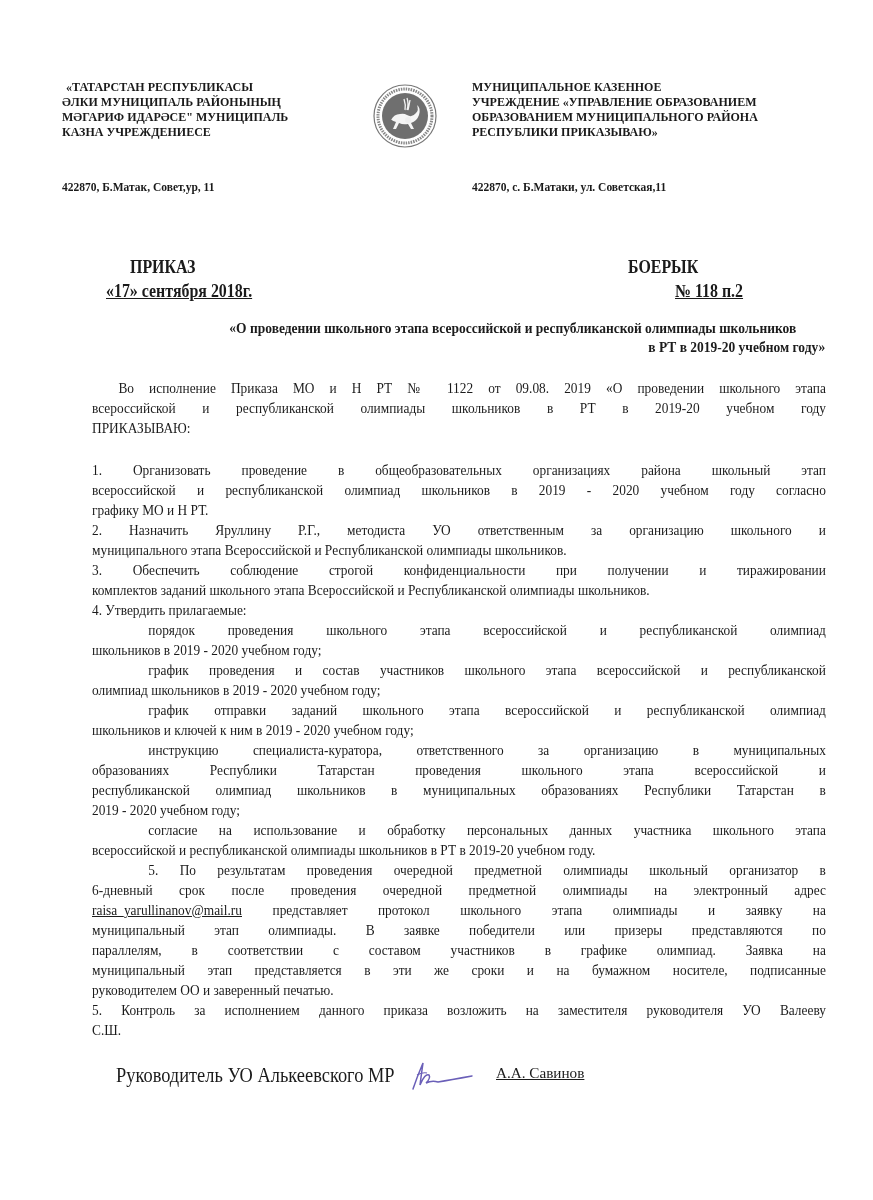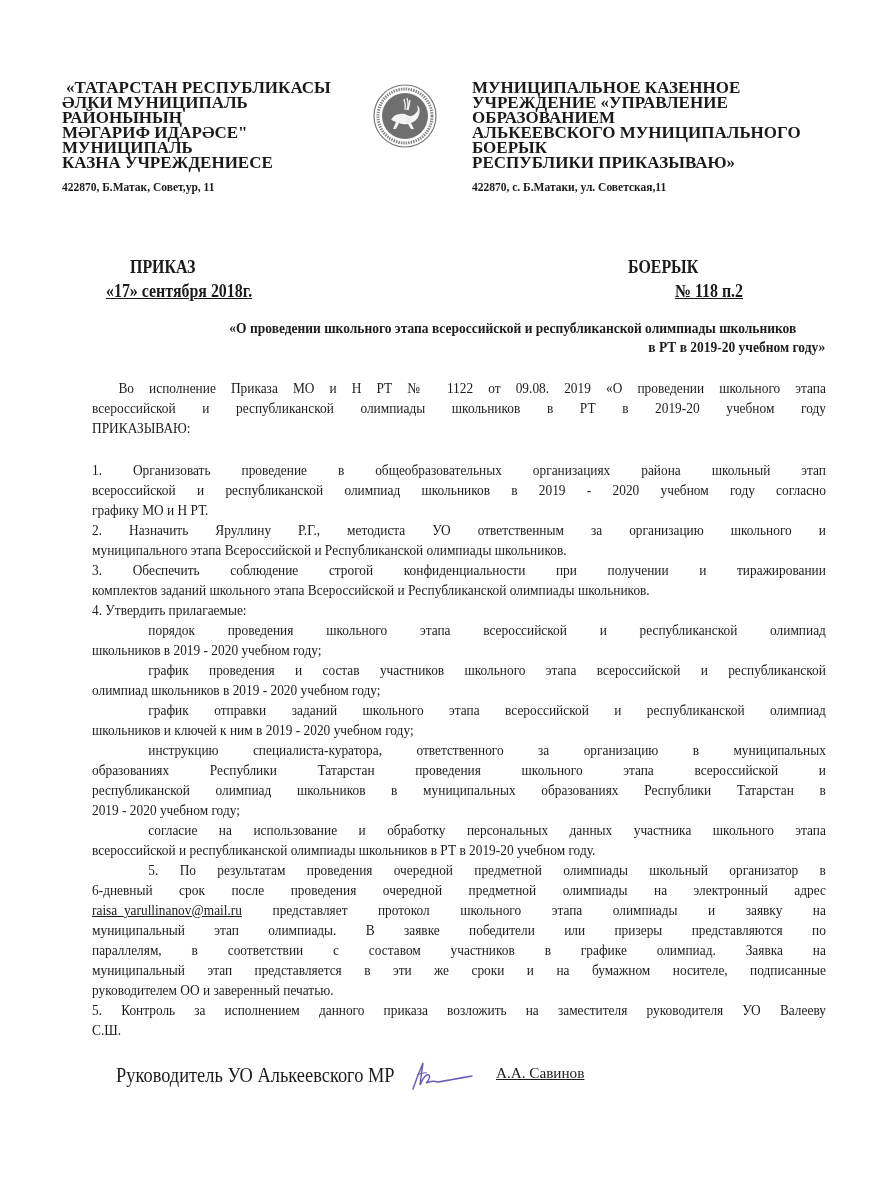--- a/index.html
+++ b/index.html
@@ -4,21 +4,21 @@
   <style>
     html, body { margin: 0; padding: 0; background: #ffffff; }
     body {
       width: 873px; height: 1200px; position: relative; overflow: hidden;
       font-family: "Liberation Serif", "DejaVu Serif", serif;
       color: #1b1b1b;
     }
     .abs { position: absolute; }
     .hdr {
       font-family: "Liberation Serif", serif; font-weight: bold;
-      font-size: 17px; line-height: 15px; color: #1a1a1a;
+      font-size: 12px; line-height: 15px; color: #1a1a1a;
     }
     .hdr-left { left: 62px; top: 80px; width: 300px; }
     .hdr-left div:first-child { padding-left: 4px; }
     .hdr-right { left: 472px; top: 80px; width: 360px; }
     .addr { font-weight: bold; font-size: 11.5px; top: 172px; margin-top: 8px; }
     .addr-left { left: 62px; }
     .addr-right { left: 472px; }
     .emblem { left: 373px; top: 84px; width: 64px; height: 64px; }
     .title {
       font-weight: bold; font-size: 18.5px; line-height: 22px;
@@ -63,21 +63,21 @@
   <circle cx="32" cy="32" r="27" fill="none" stroke="#888" stroke-width="3" stroke-dasharray="1.5 1"></circle>
   <circle cx="32" cy="32" r="23" fill="#6f6f6f"></circle>
   <path d="M18 36 q3-6 9-6 q4 -1 7 1 q5 3 9 -2 q3 -3 1 -8 q4 3 2 10 q-2 6 -8 8 l3 6 h-3 l-3 -5 q-5 1 -9 -1 l-3 6 h-3 l3 -7 q-4 -1 -5 -3z" fill="#f4f4f4"></path>
   <path d="M34 14 q2 6 0 12 M31 15 q2 6 1 11 M37 16 q-1 6 -2 10" stroke="#f4f4f4" stroke-width="1.3" fill="none"></path>
   <circle cx="35" cy="36" r="3" fill="#eee"></circle>
 </svg>
 
 <div class="abs hdr hdr-right">
   <div>МУНИЦИПАЛЬНОЕ КАЗЕННОЕ</div>
   <div>УЧРЕЖДЕНИЕ «УПРАВЛЕНИЕ ОБРАЗОВАНИЕМ</div>
-  <div>АЛЬКЕЕВСКОГО МУНИЦИПАЛЬНОГО БОЕРЫК</div>
+  <div>ОБРАЗОВАНИЕМ МУНИЦИПАЛЬНОГО РАЙОНА</div>
   <div>РЕСПУБЛИКИ ПРИКАЗЫВАЮ»</div>
 </div>
 <div class="abs hdr addr addr-right">422870, с. Б.Матаки, ул. Советская,11</div>
 
 <div class="abs title title-left">ПРИКАЗ</div>
 <div class="abs title date-left">«17» сентября 2018г.</div>
 <div class="abs title title-right">БОЕРЫК</div>
 <div class="abs title num-right">№ 118 п.2</div>
 
 <div class="abs subject">

